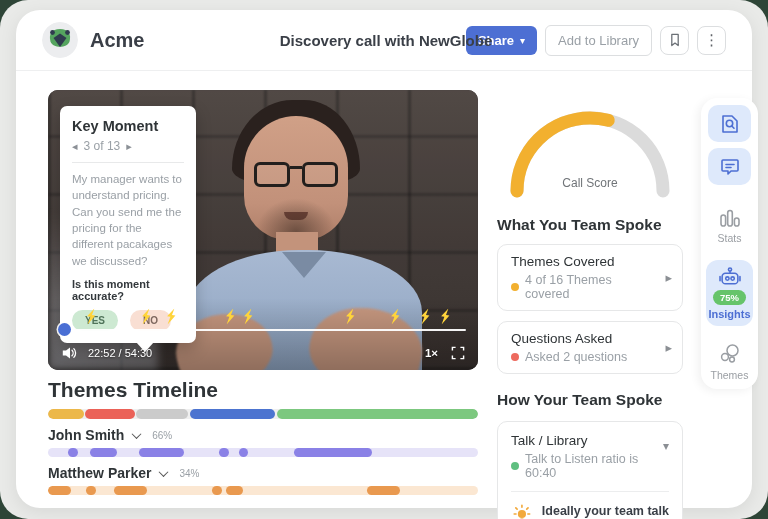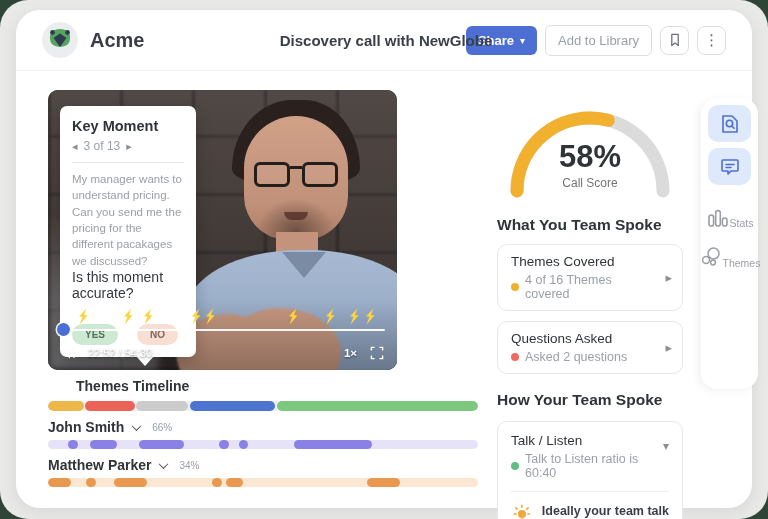--- a/index.html
+++ b/index.html
@@ -18,21 +18,21 @@
   .hdr-right { margin-left:auto; display:flex; align-items:center; gap:8px; }
   .btn-share { background:#4D6FD3; color:#fff; font-size:13px; font-weight:bold; border:none;
     border-radius:6px; padding:7px 12px; display:flex; align-items:center; gap:6px; cursor:pointer; font-family:inherit;}
   .btn-share .caret { font-size:10px; font-family:"DejaVu Sans",sans-serif; }
   .btn-lib { background:#fff; color:#9AA0A6; font-size:13px; border:1px solid #DCDEE0; border-radius:6px;
     padding:7px 12px; cursor:pointer; font-family:inherit;}
   .btn-sq { width:29px; height:29px; border:1px solid #DCDEE0; border-radius:8px; background:#fff;
     display:flex; align-items:center; justify-content:center; cursor:pointer; color:#5F6368; font-size:15px; }
 
   
-  .video { position:absolute; left:32px; top:80px; width:349px; height:280px; border-radius:10px;
+  .video { position:absolute; left:32px; top:80px; width:430px; height:280px; border-radius:10px;
     overflow:hidden; background:#3A3534; }
   .scene { position:absolute; inset:0;
     background:linear-gradient(180deg,#4C4644 0%,#3B3635 55%,#322D2C 100%); }
   .shelves { position:absolute; inset:0; opacity:.55;
     background-image:repeating-linear-gradient(90deg, rgba(0,0,0,.45) 0 3px, rgba(120,95,80,.12) 3px 72px),
                      repeating-linear-gradient(0deg, rgba(0,0,0,.4) 0 3px, rgba(130,105,85,.10) 3px 58px);
     filter:blur(1px); }
   .light-left { position:absolute; left:0; bottom:0; width:110px; height:190px;
     background:linear-gradient(20deg, rgba(200,205,215,.55), rgba(200,205,215,0) 70%); filter:blur(4px); }
   .person { position:absolute; left:152px; top:10px; width:210px; height:270px; }
@@ -62,41 +62,41 @@
   
   .km { position:absolute; left:12px; top:16px; width:136px; background:#fff; border-radius:7px;
     padding:12px 12px 12px; box-shadow:0 6px 16px rgba(0,0,0,.22); }
   .km:after { content:""; position:absolute; left:76px; bottom:-9px; width:0; height:0;
     border-left:9px solid transparent; border-right:9px solid transparent; border-top:10px solid #fff; }
   .km-title { font-size:14.5px; font-weight:bold; color:#2F3437; }
   .km-nav { display:flex; align-items:center; gap:6px; margin-top:5px; color:#9AA0A6; font-size:12px; }
   .km-nav .arr { font-family:"DejaVu Sans",sans-serif; font-size:11px; color:#8B9096; cursor:pointer; }
   .km-div { height:1px; background:#E8E9EA; margin:9px 0 8px; }
   .km-body { font-size:11.5px; line-height:1.42; color:#9AA0A6; }
-  .km-q { font-size:14px; font-weight:normal; color:#33383C; }
-  .km-pills { display:flex; gap:19px; margin-top:23px; }
+  .km-q { font-size:11px; font-weight:bold; color:#33383C; margin-top:9px; }
+  .km-pills { display:flex; gap:12px; margin-top:8px; }
   .pill { font-size:10px; font-weight:bold; border:none; border-radius:11px; padding:5px 13px; cursor:pointer; font-family:inherit;}
   .pill.yes { background:#CDE9D2; color:#50735A; }
   .pill.no { background:#F9DFD3; color:#7D675E; }
 
   
   #bolt-layer { position:absolute; left:0; right:0; bottom:45px; height:18px; }
   .bolt { position:absolute; bottom:0; width:14px; height:17px; margin-left:-7px; background:#FFD43B;
     clip-path:polygon(64% 0%, 22% 52%, 46% 52%, 36% 100%, 80% 40%, 55% 40%); transform:rotate(10deg); }
   .progress { position:absolute; left:12px; right:12px; bottom:39px; height:2.5px; background:rgba(255,255,255,.95); border-radius:2px; cursor:pointer; }
   #progress-knob { position:absolute; top:50%; width:13px; height:13px; margin:-6.5px 0 0 -6px;
     background:#4A6FD4; border-radius:50%; box-shadow:0 0 0 1.5px rgba(255,255,255,.9); cursor:pointer; }
   .ctrl { position:absolute; left:12px; right:12px; bottom:9px; display:flex; align-items:center; color:#fff; }
   .time { font-size:11px; margin-left:8px; text-shadow:0 1px 2px rgba(0,0,0,.5); }
   .ctrl-r { margin-left:auto; display:flex; align-items:center; gap:12px; }
   .speed { font-size:11.5px; font-weight:bold; cursor:pointer; text-shadow:0 1px 2px rgba(0,0,0,.5); }
 
   
   .tl { position:absolute; left:32px; top:368px; width:430px; }
-  .tl-title { font-size:14px; font-weight:bold; color:#2F3437;margin-left:28px; }
+  .tl-title { font-size:21px; font-weight:bold; color:#2F3437; }
   .bar { position:relative; height:10px; border-radius:5px; background:#EFEFEF; margin-top:7px; overflow:hidden; }
   .bar i { position:absolute; top:0; bottom:0; border-radius:5px; }
   .sp-row { display:flex; align-items:center; margin-top:8px; }
   .sp-name { font-size:14px; font-weight:bold; color:#2F3437; }
   .chev { width:7px; height:7px; border-right:1.8px solid #555; border-bottom:1.8px solid #555;
     transform:rotate(45deg) translate(-1px,-1px); margin:0 4px 0 9px; cursor:pointer; }
   .sp-pct { font-size:10px; color:#9AA0A6; margin-left:8px; }
   .track { position:relative; height:9px; border-radius:5px; margin-top:5px; overflow:hidden; cursor:pointer; }
   .track i { position:absolute; top:0; bottom:0; border-radius:5px; }
 
@@ -118,21 +118,21 @@
   .tc-caret { position:absolute; right:0; top:6px; color:#8B8F94; font-family:"DejaVu Sans",sans-serif; font-size:12px; }
   .tc-div { height:1px; background:#ECEDEE; margin:11px 0 10px; }
   .tip { display:flex; gap:9px; }
   .tip-txt { font-size:12.5px; font-weight:bold; color:#3A3F47; line-height:1.5; width:128px; }
 
   
   .sbar { position:absolute; left:701px; top:98px; width:57px; height:291px; background:#fff;
     border-radius:16px; box-shadow:-3px 2px 10px rgba(0,0,0,.06); display:flex; flex-direction:column; align-items:center; padding-top:7px; }
   .sq { width:43px; height:37px; background:#DEE9FB; border-radius:10px; display:flex; align-items:center;
     justify-content:center; margin-bottom:6px; cursor:pointer; }
-  .sb-item { display:flex; flex-direction:row; align-items:flex-end; margin-top:16px; cursor:pointer; }
+  .sb-item { display:flex; flex-direction:column; align-items:center; margin-top:16px; cursor:pointer; }
   .sb-label { font-size:10.5px; color:#9A9EA3; margin-top:3px; }
   .insights { background:#DEE9FB; border-radius:12px; width:47px; padding:7px 0 6px; margin-top:16px; }
   .badge { background:#66C46A; color:#fff; font-size:9.5px; font-weight:bold; border-radius:8px;
     padding:2px 7px; margin-top:2px; }
   .sb-label.active { color:#4D6FD3; font-weight:bold; font-size:11px; }
 </style>
 </head>
 <body>
 
 <div class="window">
@@ -272,21 +272,20 @@
           <i style="left: 74.2%; width: 7.7%; background: rgb(233, 153, 79);"></i>
         </div>
   </div>
 
   <div class="rcol">
     <div class="gauge-wrap">
       <svg width="170" height="100" viewBox="0 0 170 100">
         <path d="M12 92 A73 73 0 0 1 158 92" fill="none" id="gauge-track" stroke="#DBDBDB" stroke-width="13" stroke-linecap="round"></path>
         <path d="M12 92 A73 73 0 0 1 158 92" fill="none" id="gauge-fill" stroke-width="13" stroke-linecap="round" stroke="#F2B02F" stroke-dasharray="133.01503295299185 999"></path>
       </svg>
-      <div class="gauge-txt">58%</div>
       <div class="gauge-cap">Call Score</div>
     </div>
 
     <div class="sec-h">What You Team Spoke</div>
 
     <div class="mini-card">
       <div class="mc-title">Themes Covered</div>
       <div class="mc-sub">
         <span class="dot" style="background: rgb(242, 176, 47);"></span>
         <span>4 of 16 Themes covered</span>
@@ -300,21 +299,21 @@
         <span class="dot" style="background: rgb(237, 106, 94);"></span>
         <span>Asked 2 questions</span>
       </div>
       <span class="mc-arrow">▸</span>
     </div>
 
     <div class="sec-h">How Your Team Spoke</div>
 
     <div class="talk-card">
       <div class="tc-head">
-        <div class="mc-title">Talk / Listen</div>
+        <div class="mc-title">Talk / Library</div>
         <div class="mc-sub">
           <span class="dot" style="background: rgb(95, 191, 128);"></span>
           <span>Talk to Listen ratio is 60:40</span>
         </div>
         <span class="tc-caret">▾</span>
       </div>
       <div class="tc-div"></div>
       <div class="tip">
         <svg width="22" height="24" viewBox="0 0 24 24">
           <g stroke="#F2A93B" stroke-width="1.8" stroke-linecap="round">
@@ -345,20 +344,32 @@
     </svg>
   </div>
   <div class="sb-item">
     <svg width="24" height="22" viewBox="0 0 24 22" fill="none" stroke="#9A9EA3" stroke-width="1.6">
       <rect x="3" y="8" width="4.6" height="11" rx="2.3"></rect>
       <rect x="9.7" y="3.5" width="4.6" height="15.5" rx="2.3"></rect>
       <rect x="16.4" y="11" width="4.6" height="8" rx="2.3"></rect>
     </svg>
     <span class="sb-label">Stats</span>
   </div>
+  <div class="insights sb-item" style="margin-top:16px">
+    <svg width="26" height="21" viewBox="0 0 24 20" fill="none" stroke="#4D6FD3" stroke-width="1.5">
+      <circle cx="12" cy="2.4" r="1.5"></circle>
+      <path d="M12 4v1.8"></path>
+      <rect x="4.5" y="6" width="15" height="10" rx="3.2"></rect>
+      <circle cx="9.5" cy="11" r="1.6"></circle>
+      <circle cx="14.5" cy="11" r="1.6"></circle>
+      <path d="M2.5 9v4M21.5 9v4" stroke-linecap="round"></path>
+    </svg>
+    <span class="badge">75%</span>
+    <span class="sb-label active">Insights</span>
+  </div>
   <div class="sb-item">
     <svg width="24" height="24" viewBox="0 0 24 24" fill="none" stroke="#9A9EA3" stroke-width="1.5">
       <circle cx="14.5" cy="8.5" r="5.5"></circle>
       <circle cx="7" cy="15" r="3.4"></circle>
       <circle cx="14" cy="17.5" r="2.4"></circle>
     </svg>
     <span class="sb-label">Themes</span>
   </div>
 </div>
 

